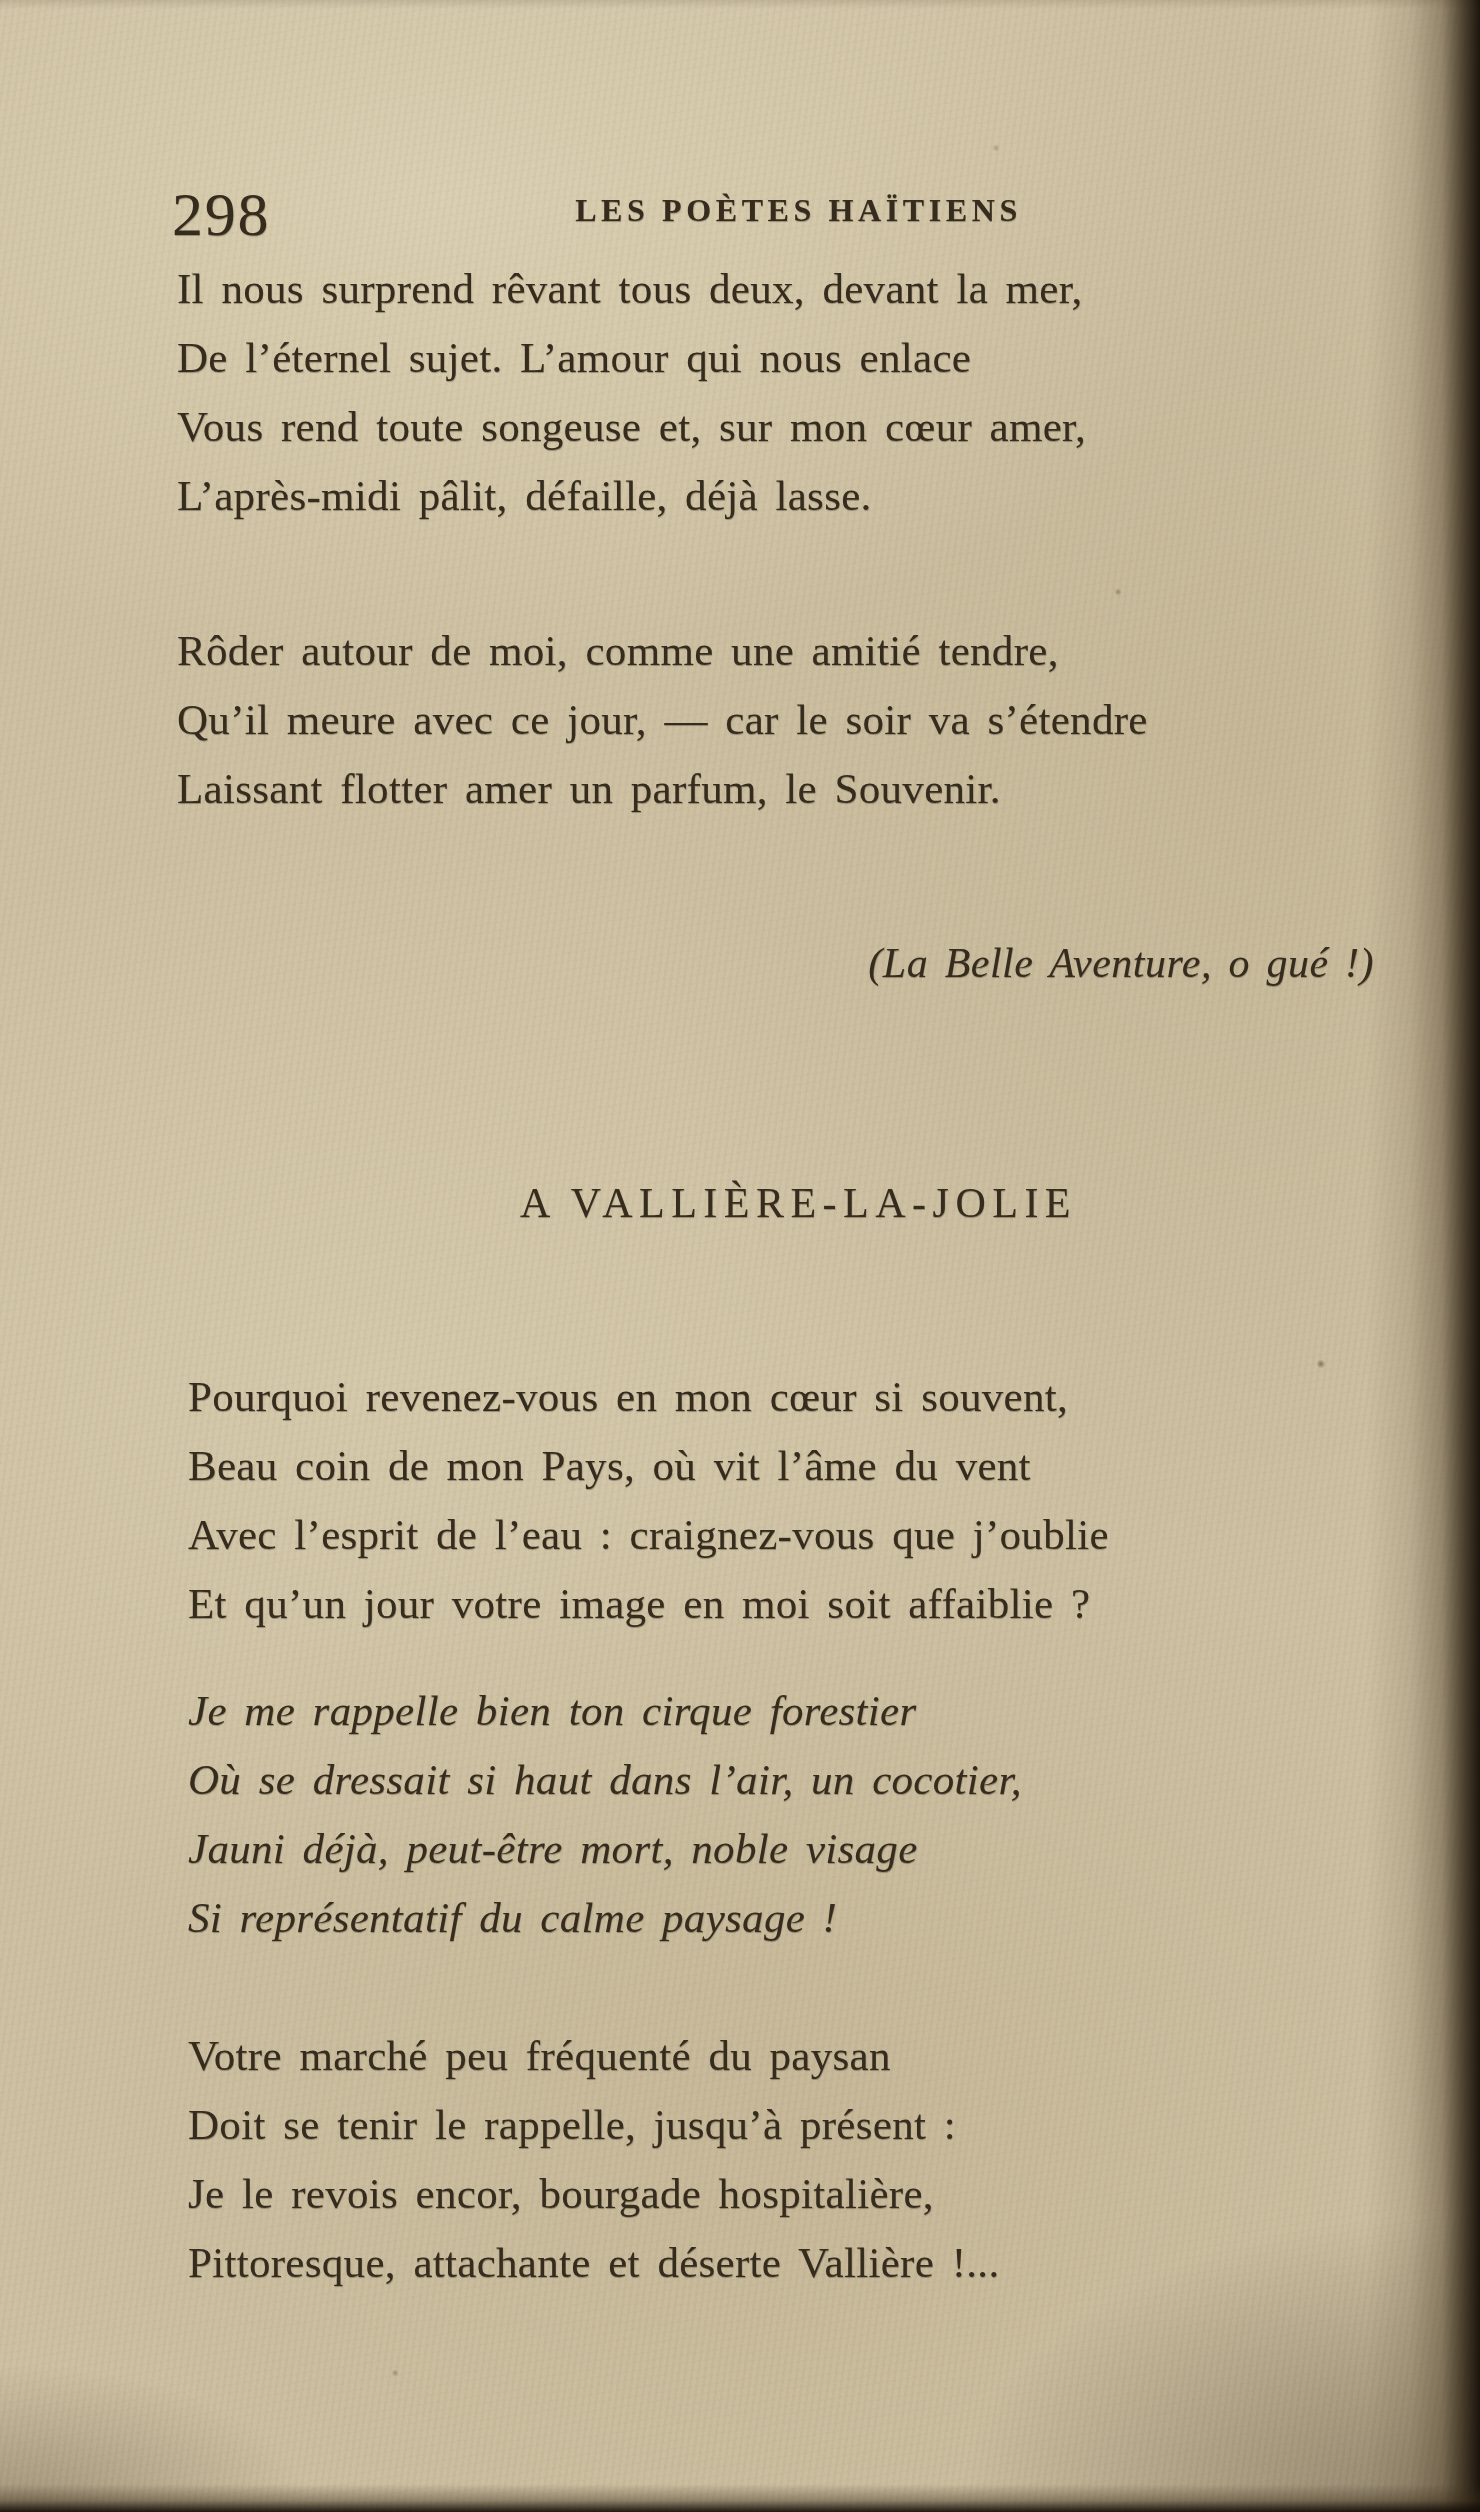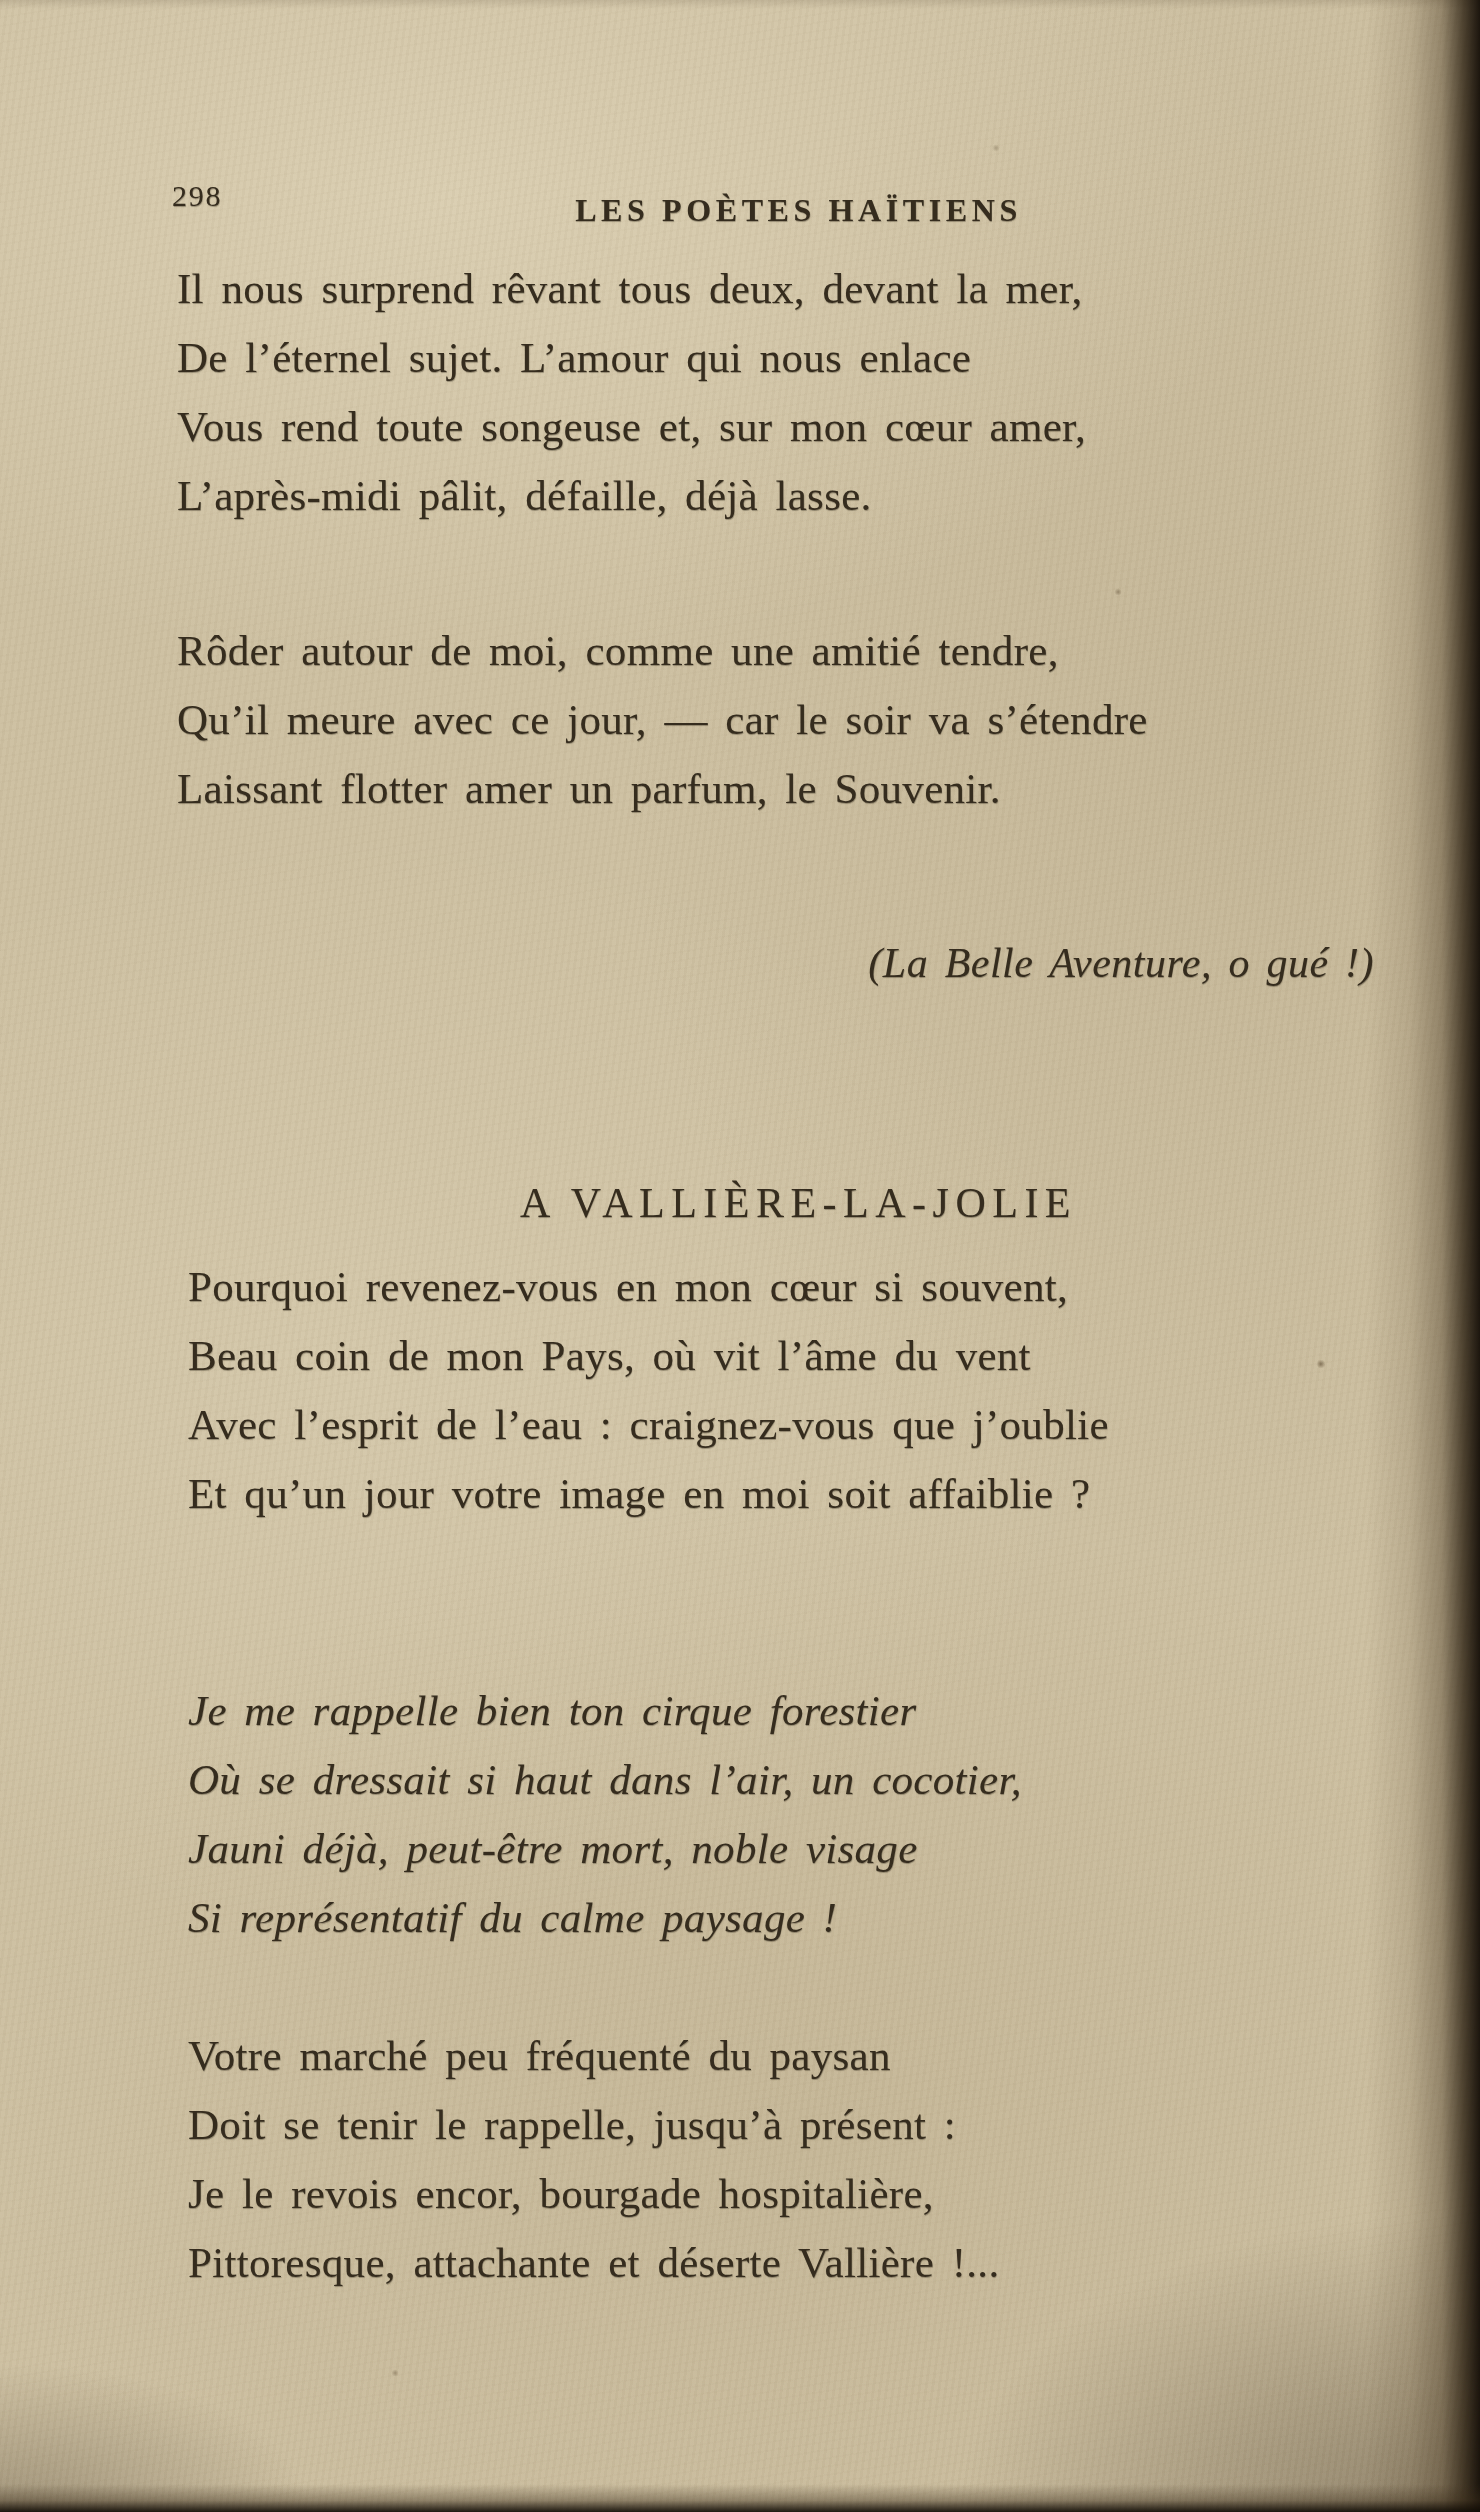--- a/index.html
+++ b/index.html
@@ -28,21 +28,21 @@
   
   .texture {
     position:absolute; inset:0; pointer-events:none;
     background-image:
       repeating-linear-gradient(98deg,  rgba(110,88,52,0.035) 0 2.8px, rgba(238,228,200,0.035) 2.8px 6.5px),
       repeating-linear-gradient(171deg, rgba(110,88,52,0.025) 0 1.8px, transparent 1.8px 8.3px);
   }
 
   .page-number {
     position:absolute; left:172px; top:179px;
-    font-size:30px; letter-spacing:1.8px;
+    font-size:62px; letter-spacing:1.8px;
   }
   .running-title {
     position:absolute; left:185px; top:192px; width:1227px;
     text-align:center;
     font-size:32px; font-weight:bold; letter-spacing:4.6px;
   }
 
   .stanza { position:absolute; }
   .stanza .line {
     font-size:43px; line-height:69px;
@@ -107,21 +107,21 @@
   <div class="stanza" style="left:177px; top:616px;">
     <div class="line">Rôder autour de moi, comme une amitié tendre,</div>
     <div class="line">Qu’il meure avec ce jour, — car le soir va s’étendre</div>
     <div class="line">Laissant flotter amer un parfum, le Souvenir.</div>
   </div>
 
   <div class="attribution">(La Belle Aventure, o gué !)</div>
 
   <div class="poem-title">A VALLIÈRE-LA-JOLIE</div>
 
-  <div class="stanza" style="left:188px; top:1252px;">
+  <div class="stanza" style="left:188px; top:1362px;">
     <div class="line">Pourquoi revenez-vous en mon cœur si souvent,</div>
     <div class="line">Beau coin de mon Pays, où vit l’âme du vent</div>
     <div class="line">Avec l’esprit de l’eau : craignez-vous que j’oublie</div>
     <div class="line">Et qu’un jour votre image en moi soit affaiblie ?</div>
   </div>
 
   <div class="stanza" style="left:188px; top:1676px;font-style:italic;">
     <div class="line">Je me rappelle bien ton cirque forestier</div>
     <div class="line">Où se dressait si haut dans l’air, un cocotier,</div>
     <div class="line">Jauni déjà, peut-être mort, noble visage</div>

